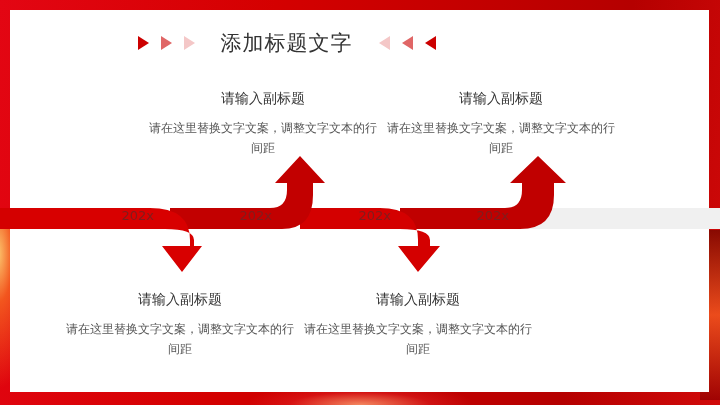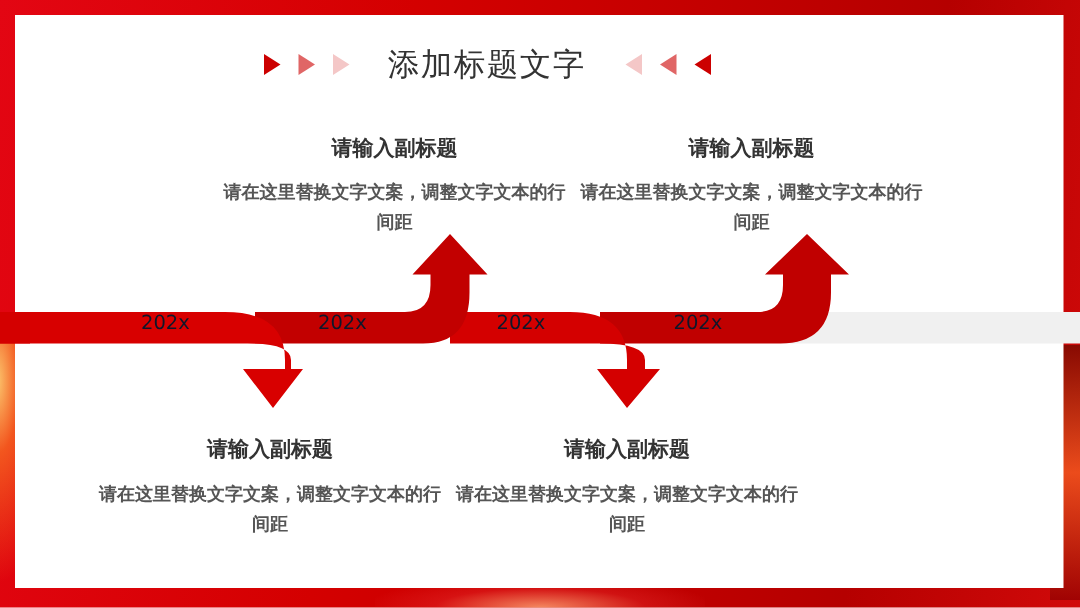--- a/index.html
+++ b/index.html
@@ -19,34 +19,34 @@
   .glow-right {
     position: absolute; right: -20px; top: 230px; width: 40px; height: 170px;
     background: linear-gradient(180deg, rgba(120,10,0,0.8), rgba(255,120,40,0.6) 50%, rgba(140,0,0,0.7));
   }
   .card {
     position: absolute; left: 10px; top: 10px; width: 699px; height: 382px;
     background: #ffffff;
   }
   .title-row {
     position: absolute; left: 0; top: 26px; width: 573px; height: 34px;
-    display: flex; align-items: center; justify-content: center; padding-left: 38px;
+    display: flex; align-items: center; justify-content: center;
   }
   .tri { width: 0; height: 0; border-top: 7px solid transparent; border-bottom: 7px solid transparent; margin: 0 6px; }
   .tri.r { border-left: 11px solid; }
   .tri.l { border-right: 11px solid; }
   .title {
     font-size: 21px; color: #333333; margin: 0 20px; letter-spacing: 1px;
   }
   .timeline { position: absolute; left: 0; top: 0; width: 720px; height: 405px; }
   .year {
-    position: absolute; top: 208px; width: 60px; text-align: left;
-    color: #0f172a; font-size: 13px;
+    position: absolute; top: 208px; width: 60px; text-align: right;
+    color: #7f1d1d; font-size: 13px;
   }
-  .block { position: absolute; width: 240px; text-align: center; font-weight: bold; }
+  .block { position: absolute; width: 240px; text-align: center; }
   .sub { font-size: 14px; color: #333333; margin-bottom: 10px; }
   .desc { font-size: 12px; color: #555555; line-height: 20px; }
 </style>
 </head>
 <body>
 
 <div class="glow-left"></div>
 <div class="glow-bottom"></div>
 <div class="glow-right"></div>
 

